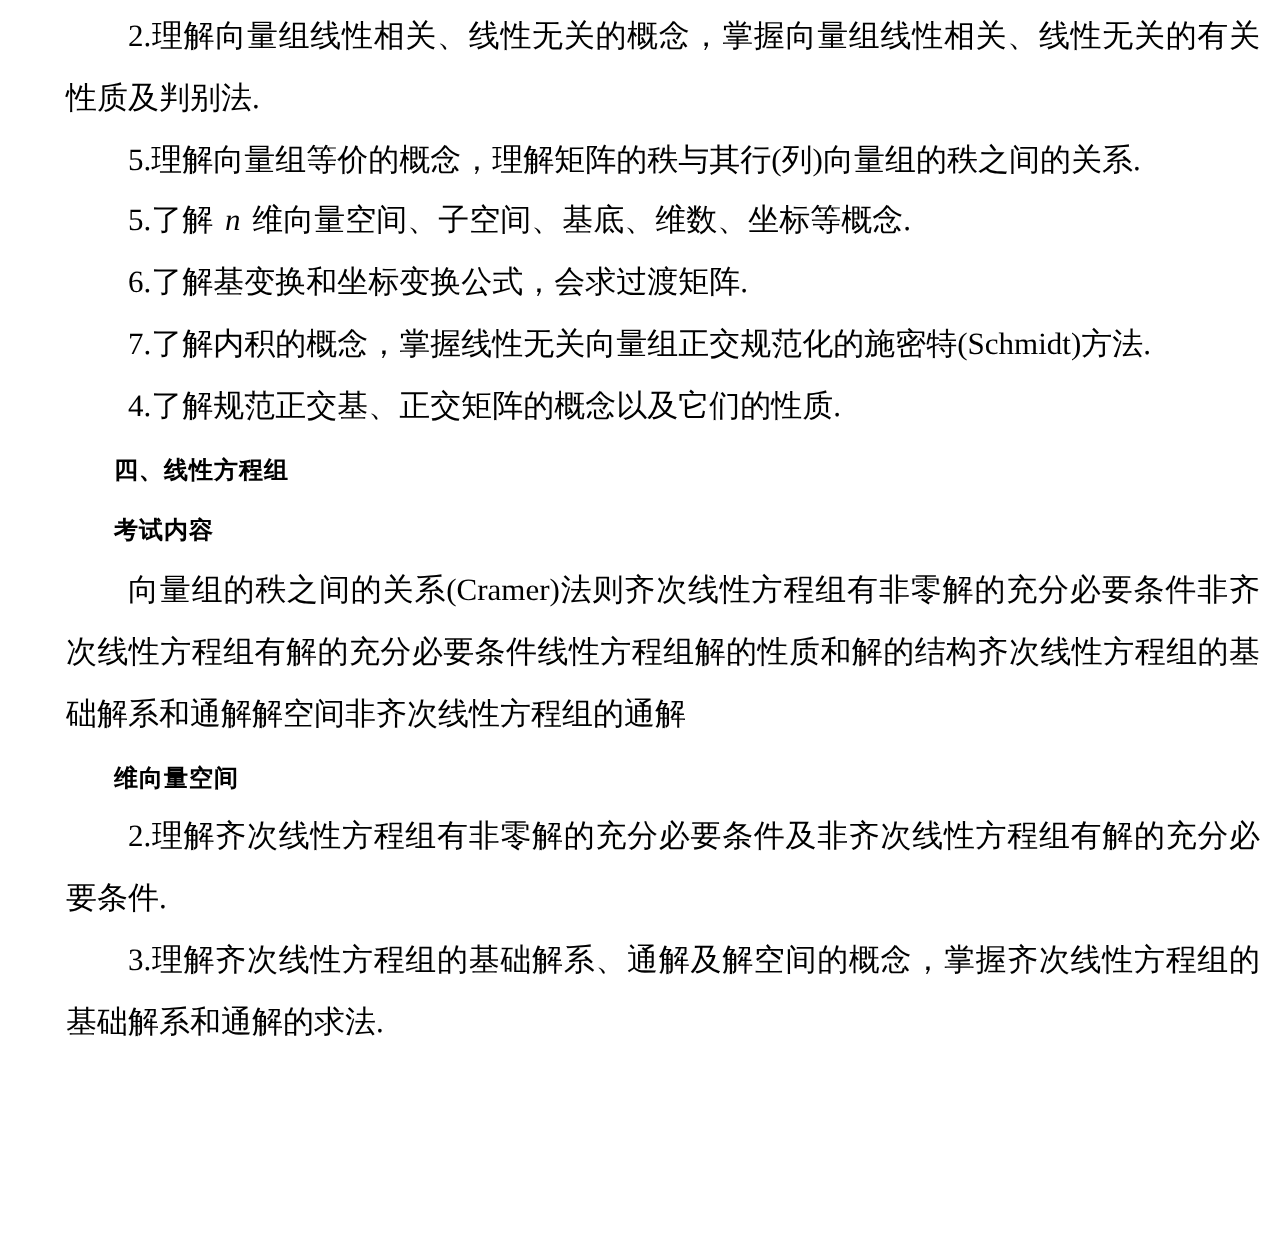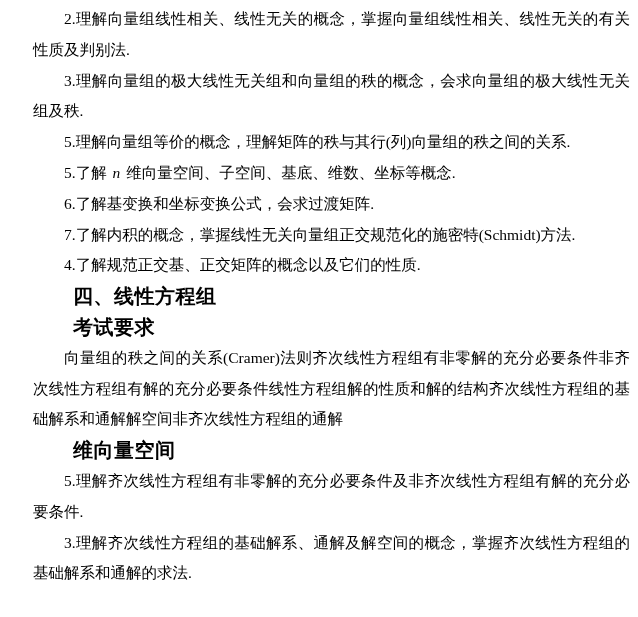--- a/index.html
+++ b/index.html
@@ -24,55 +24,54 @@
     margin: 0;
     text-indent: 2em;
     text-align: justify;
     word-break: break-all;
   }
   .page .heading {
     margin: 0;
     text-indent: 2em;
     font-family: "Liberation Sans", "DejaVu Sans", sans-serif;
     font-weight: bold;
-    font-size: 20px;
+    font-size: 12px;
     line-height: 30.8px;
     letter-spacing: 0.5px;
   }
   .var-italic {
     font-style: italic;
     font-family: "Liberation Serif", "DejaVu Serif", serif;
     padding: 0 2px;
   }
 </style>
 </head>
 <body>
 
 <div class="page">
 
   <p>2.理解向量组线性相关、线性无关的概念，掌握向量组线性相关、线性无关的有关性质及判别法.</p>
 
-  <p>3.理解向量组的极大线性无关组和向量组的秩的概念，会求向量组的极大线性无关组及秩.</p>
 
   <p>5.理解向量组等价的概念，理解矩阵的秩与其行(列)向量组的秩之间的关系.</p>
 
   <p><span>5.了解 </span><span class="var-italic">n</span><span> 维向量空间、子空间、基底、维数、坐标等概念.</span></p>
 
   <p>6.了解基变换和坐标变换公式，会求过渡矩阵.</p>
 
   <p>7.了解内积的概念，掌握线性无关向量组正交规范化的施密特(Schmidt)方法.</p>
 
   <p>4.了解规范正交基、正交矩阵的概念以及它们的性质.</p>
 
   <div class="heading">四、线性方程组</div>
 
-  <div class="heading">考试要求</div>
+  <div class="heading">考试内容</div>
 
   <p>向量组的秩之间的关系(Cramer)法则齐次线性方程组有非零解的充分必要条件非齐次线性方程组有解的充分必要条件线性方程组解的性质和解的结构齐次线性方程组的基础解系和通解解空间非齐次线性方程组的通解</p>
 
   <div class="heading">维向量空间</div>
 
 
-  <p>5.理解齐次线性方程组有非零解的充分必要条件及非齐次线性方程组有解的充分必要条件.</p>
+  <p>2.理解齐次线性方程组有非零解的充分必要条件及非齐次线性方程组有解的充分必要条件.</p>
 
   <p>3.理解齐次线性方程组的基础解系、通解及解空间的概念，掌握齐次线性方程组的基础解系和通解的求法.</p>
 
 </div>
 
 </body></html>

